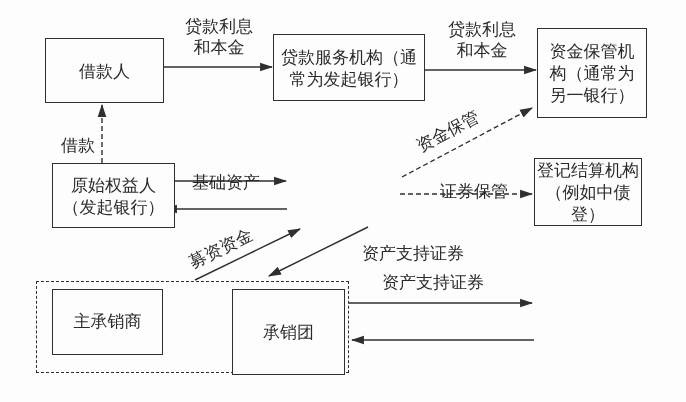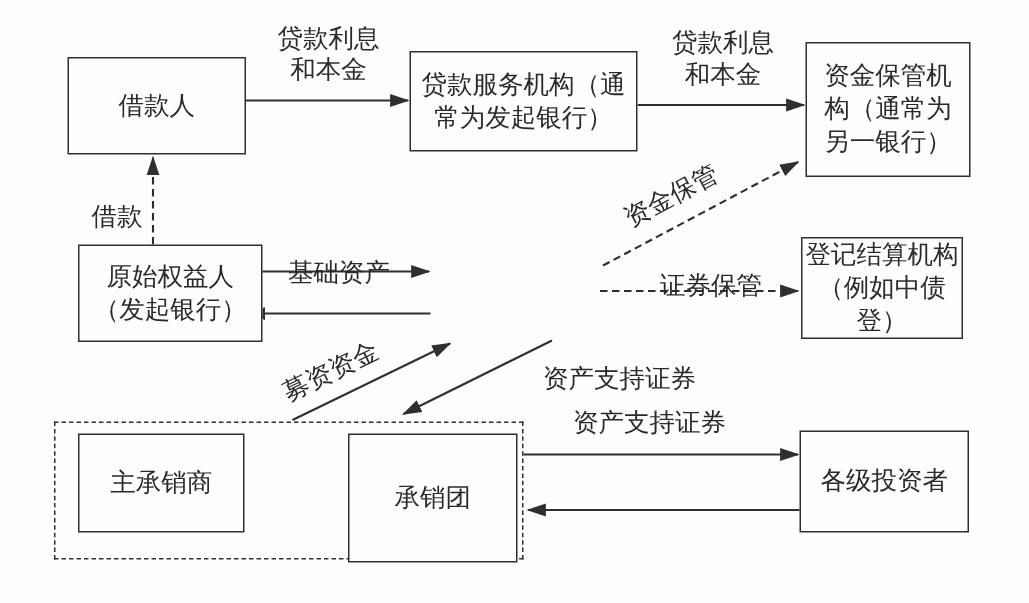--- a/index.html
+++ b/index.html
@@ -69,21 +69,20 @@
 （发起银行）</div>
 
 
   <div class="node" style="left:534px;top:158px;width:108px;height:68px;">登记结算机构
 （例如中债登）</div>
 
   <div class="node" style="left:52px;top:289px;width:111px;height:66px;font-family:Liberation Serif, serif;">主承销商</div>
 
   <div class="node" style="left:232px;top:289px;width:113px;height:86px;">承销团</div>
 
-  <div class="node" style="left:533px;top:287px;width:113px;height:68px;">各级投资者</div>
 
   <div class="lbl" style="left:180px;top:16px;width:78px;">贷款利息
 和本金</div>
 
   <div class="lbl" style="left:443px;top:19px;width:78px;">贷款利息
 和本金</div>
 
   <div class="lbl" style="left:56px;top:135px;width:44px;">借款</div>
 
   <div class="lbl" style="left:187px;top:156px;width:78px;margin-top:16px;">基础资产</div>

